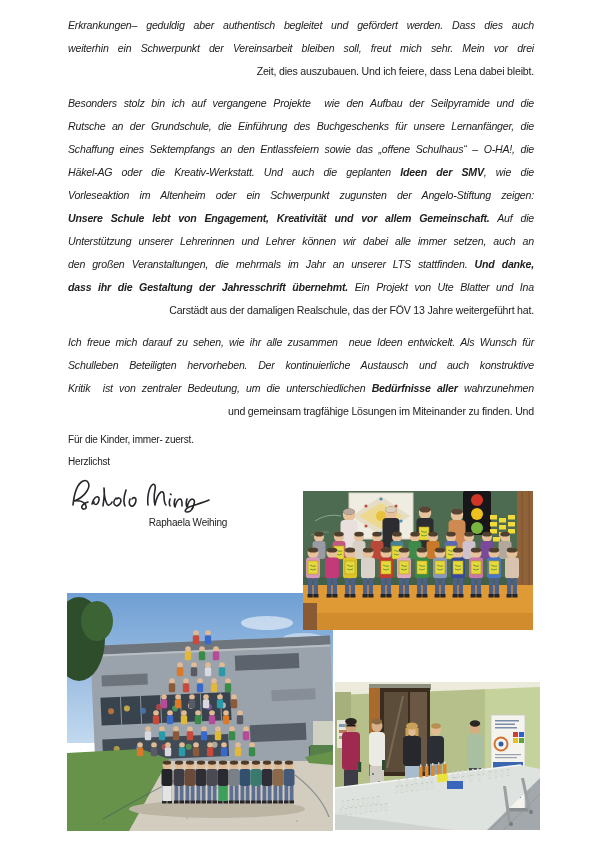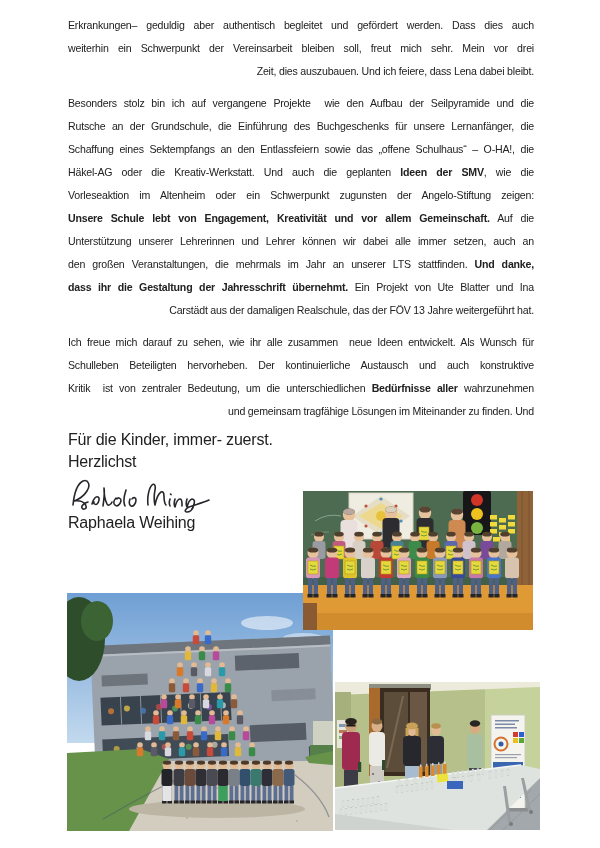--- a/index.html
+++ b/index.html
@@ -1,28 +1,28 @@
 <!DOCTYPE html>
 <html><head>
 <meta charset="utf-8">
 <style>
   html,body{margin:0;padding:0;background:#ffffff;}
   .page{position:relative;width:600px;height:848px;background:#ffffff;overflow:hidden;
         font-family:"Liberation Sans",sans-serif;color:#212121;}
   .text-col{position:absolute;left:68px;top:14px;width:466px;z-index:4;}
   .para .line{font-size:10.6px;line-height:23px;letter-spacing:-0.2px;white-space:normal;text-align:right;}
   .para + .para{margin-top:9px;}
-  .line.just{text-align:justify;text-align-last:justify;}
+  .line.just{text-align:justify;text-align-last:justify;font-style:italic;}
   .b{font-weight:bold;}
   span[data-name="smiley-icon"]{font-size:12px;letter-spacing:0;}
   .closing{margin-top:6px;width:240px;}
-  .cl{font-size:16px;line-height:22px;letter-spacing:-0.2px;}
+  .cl{font-size:10px;line-height:22px;letter-spacing:-0.2px;}
   .sig{display:block;width:150px;height:38px;margin:2px 0 0 -2px;}
   .sig path{fill:none;stroke:#26262b;stroke-width:1.6;stroke-linecap:round;stroke-linejoin:round;}
-  .name{line-height:20px;}
+  .name{line-height:20px;text-align:center;}
   .photo{position:absolute;overflow:hidden;}
   .photo svg{display:block;width:100%;height:100%;}
   .photo-classroom{left:303px;top:491px;width:230px;height:139px;z-index:3;}
   .photo-building{left:67px;top:593px;width:266px;height:238px;z-index:1;}
   .photo-sekt{left:335px;top:682px;width:205px;height:148px;z-index:2;}
 </style>
 </head>
 <body>
 
 <div class="page" data-name="letter-page">

